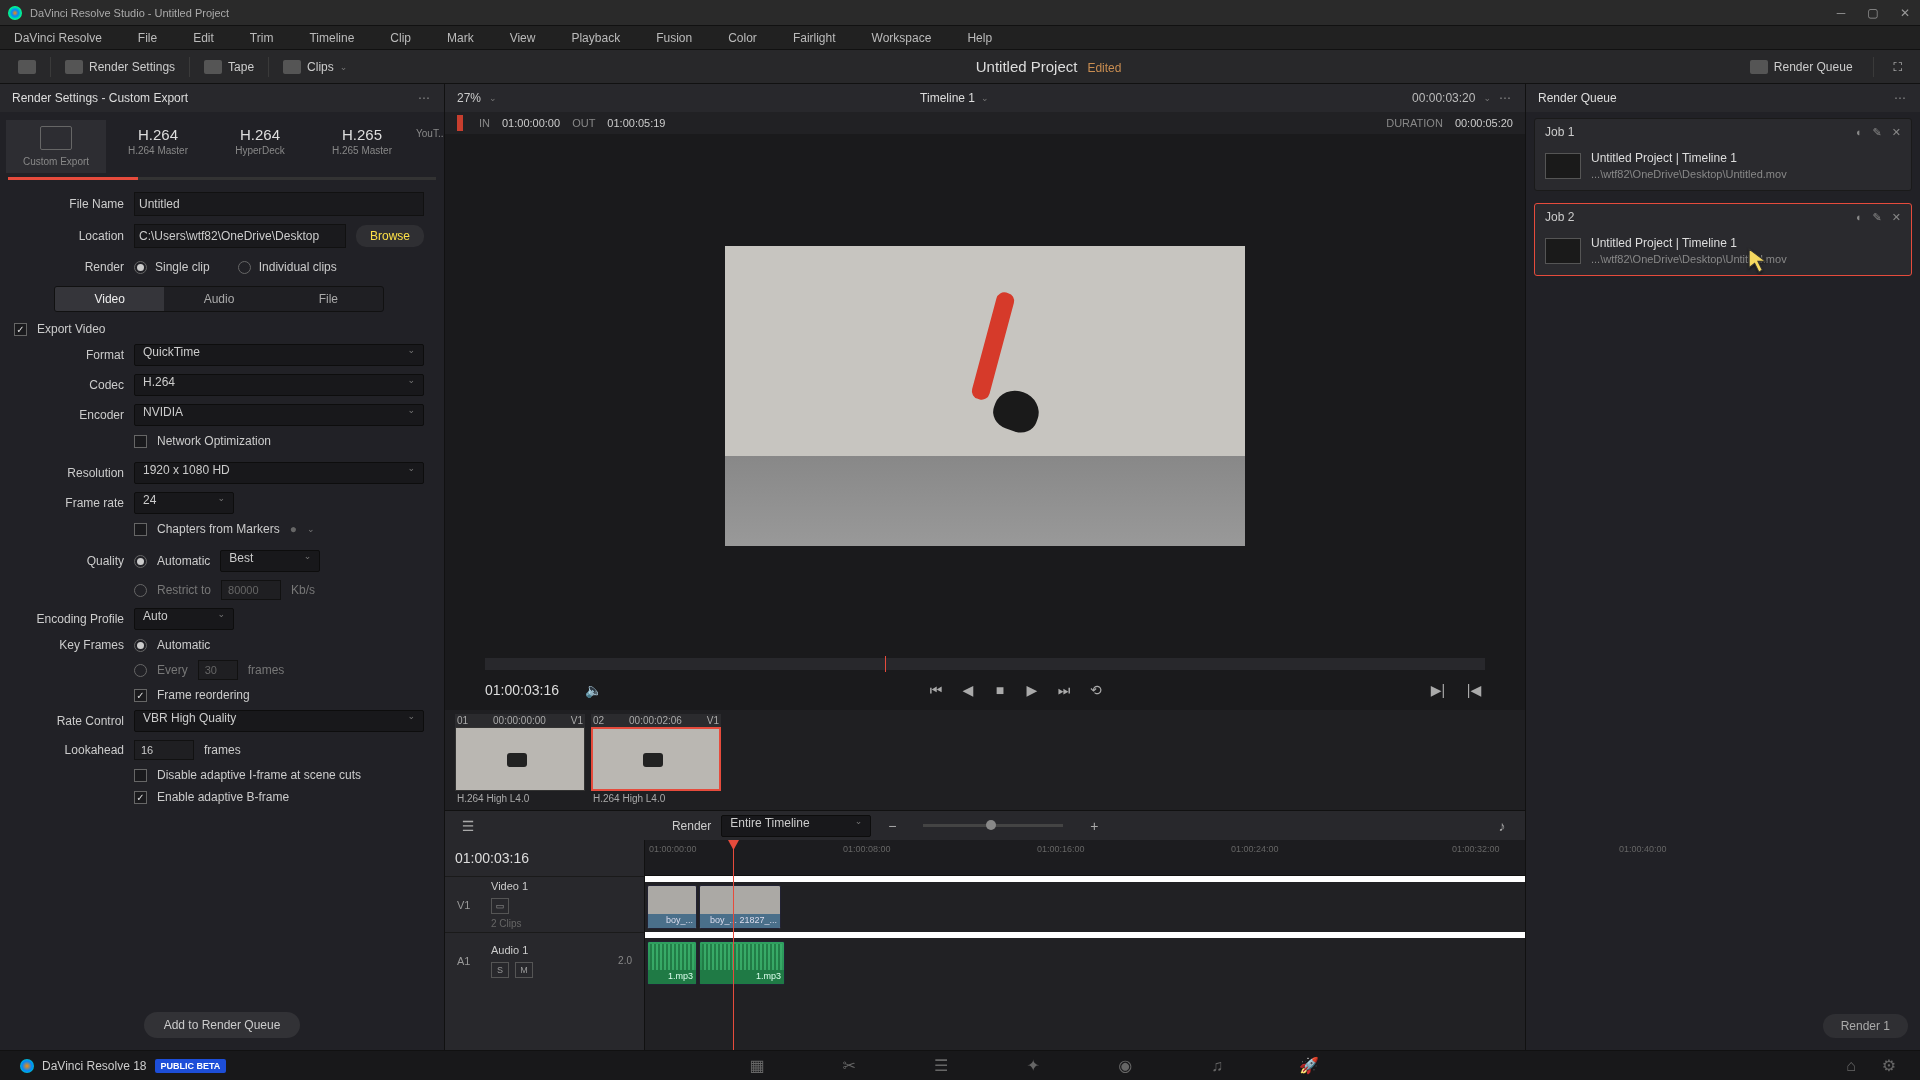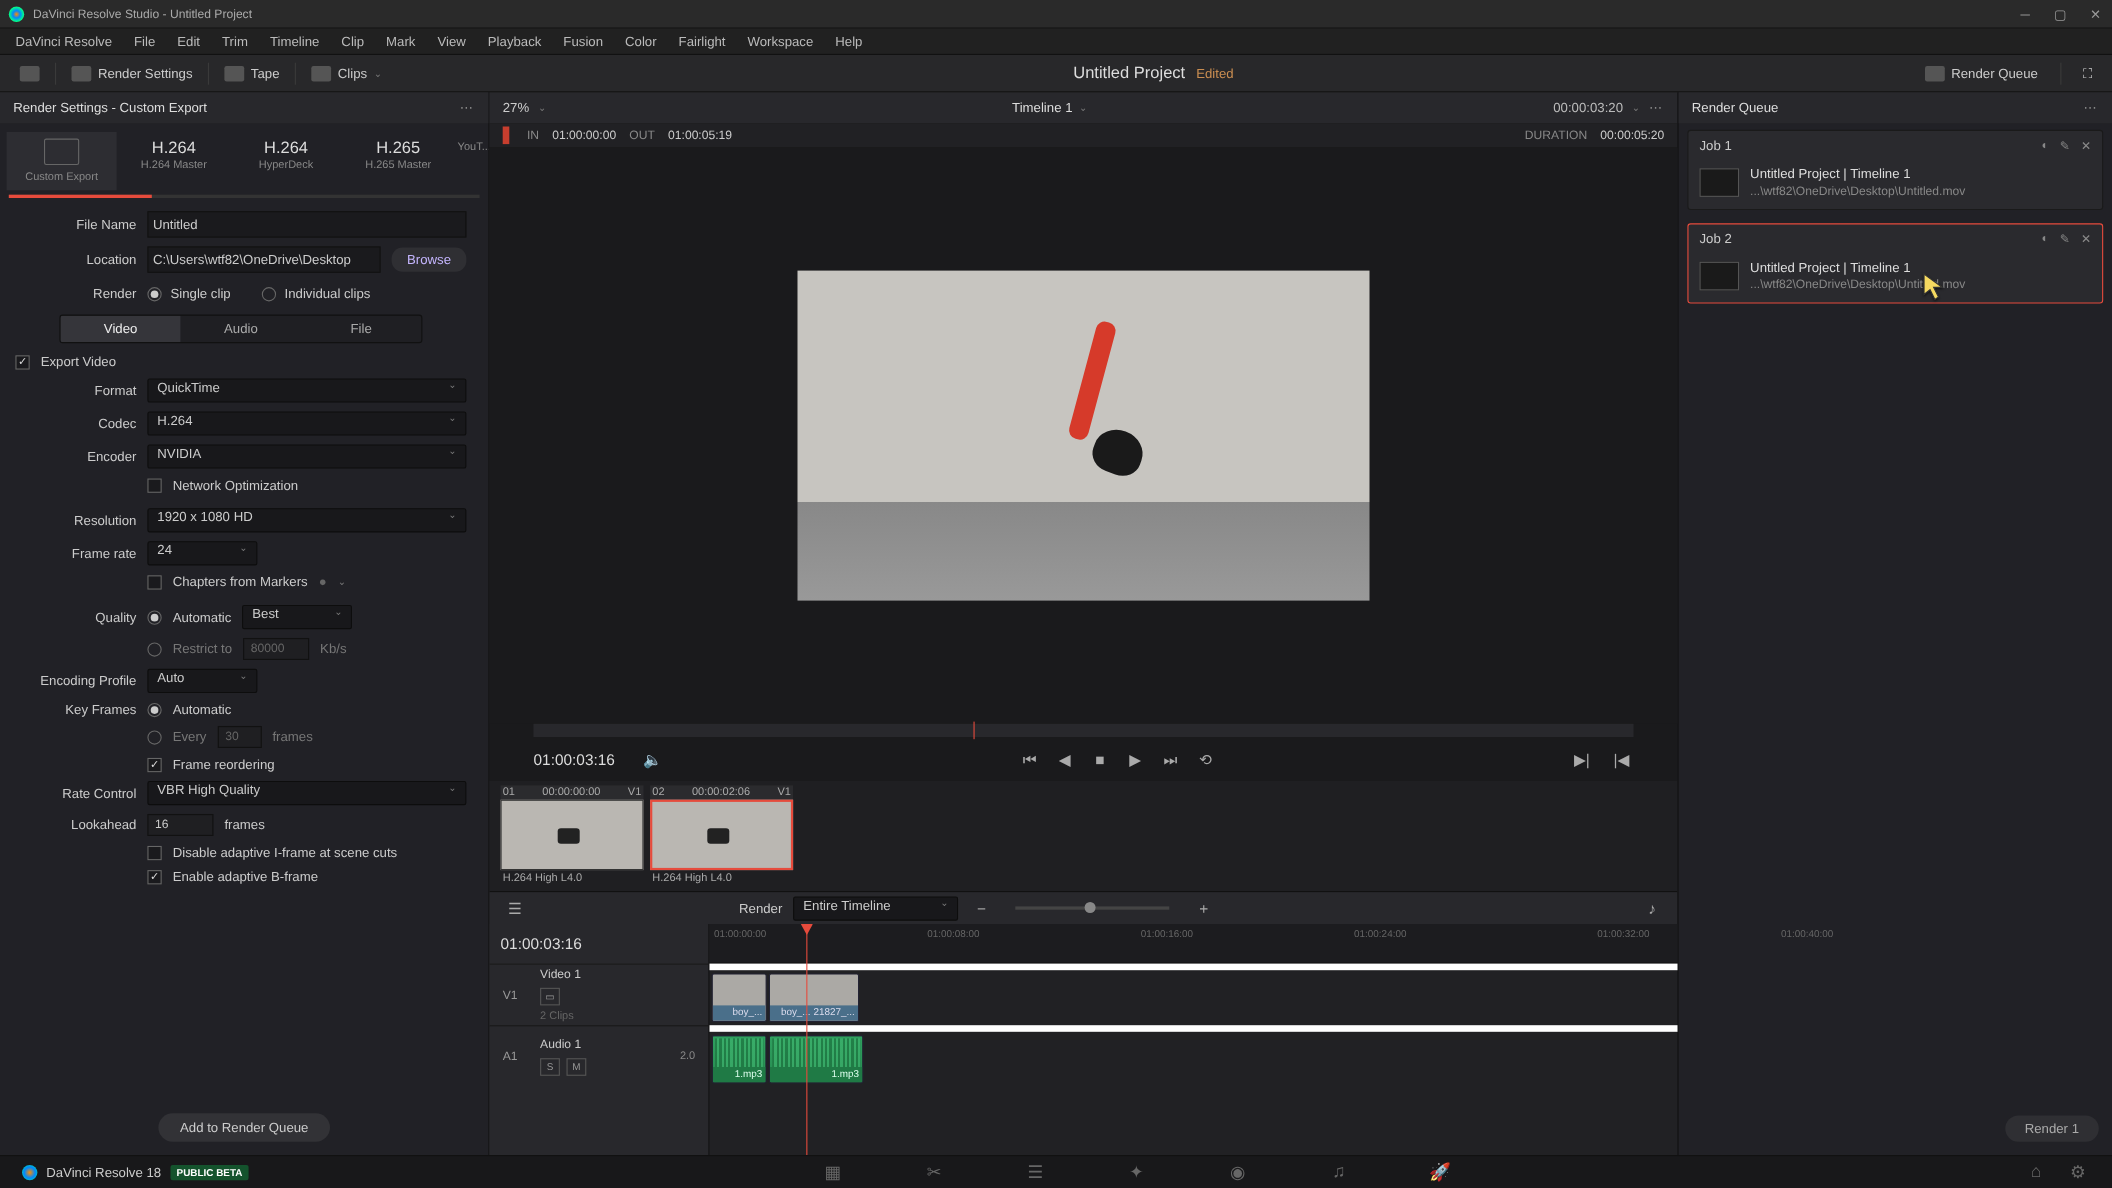--- a/index.html
+++ b/index.html
@@ -6,21 +6,21 @@
 body { background: #1a1a1a; color: #ccc; font-size: 12px; overflow: hidden; width: 1920px; height: 1080px; }
 
 
 .titlebar { height: 26px; background: #2a2a2a; display: flex; align-items: center; padding: 0 8px; border-bottom: 1px solid #111; }
 .titlebar .app-icon { width: 14px; height: 14px; border-radius: 50%; background: radial-gradient(circle, #ff8c00, #0088ff, #00ff88, #ff0088); margin-right: 8px; }
 .titlebar .title { font-size: 11px; color: #aaa; }
 .titlebar .win-controls { margin-left: auto; display: flex; gap: 18px; }
 .titlebar .win-btn { width: 14px; height: 14px; display: flex; align-items: center; justify-content: center; color: #999; cursor: pointer; }
 
 
-.menubar { height: 24px; background: #212121; display: flex; align-items: center; padding: 0 6px; gap: 4px; border-bottom: 1px solid #111; }
+.menubar { height: 24px; background: #212121; display: flex; align-items: center; padding: 0 6px; gap: 20px; border-bottom: 1px solid #111; }
 .menubar .menu-item { padding: 3px 8px; font-size: 12px; color: #bbb; cursor: pointer; }
 
 
 .toolbar { height: 34px; background: #28282a; display: flex; align-items: center; padding: 0 10px; border-bottom: 1px solid #111; }
 .tool-btn { display: flex; align-items: center; gap: 6px; padding: 4px 8px; color: #ccc; font-size: 12px; cursor: pointer; }
 .tool-icon { width: 18px; height: 14px; background: #555; border-radius: 2px; }
 .toolbar .project-title { margin-left: auto; margin-right: auto; display: flex; align-items: baseline; gap: 10px; }
 .toolbar .project-title .name { font-size: 15px; font-weight: 500; color: #ddd; }
 .toolbar .project-title .status { font-size: 12px; color: #c98d51; }
 .toolbar .right { display: flex; align-items: center; gap: 6px; }
@@ -44,21 +44,21 @@
 .preset-underline { height: 3px; background: #333; margin: 0 8px 8px; position: relative; }
 .preset-underline::before { content: ""; position: absolute; left: 0; width: 130px; height: 3px; background: #e64b3c; }
 
 .form { padding: 4px 20px 4px 14px; overflow-y: auto; flex: 1; }
 .form-row { display: flex; align-items: center; margin-bottom: 8px; gap: 10px; }
 .form-label { width: 110px; text-align: right; font-size: 12px; color: #ccc; }
 .form-input { flex: 1; height: 24px; background: #1a1a1d; border: 1px solid #111; padding: 0 4px; color: #ccc; font-size: 12px; }
 .form-select { flex: 1; height: 22px; background: #18181b; border: 1px solid #0d0d0d; padding: 0 8px; color: #ccc; font-size: 12px; display: flex; align-items: flex-start; justify-content: space-between; cursor: pointer; border-radius: 2px; }
 .form-select.small { flex: 0 0 100px; }
 .chev { font-size: 9px; color: #777; }
-.browse-btn { padding: 4px 14px; background: #2f2f33; border-radius: 10px; color: #c4b5fd; font-size: 12px; cursor: pointer; }
+.browse-btn { padding: 4px 14px; background: #2f2f33; border-radius: 10px; color: #fde047; font-size: 12px; cursor: pointer; }
 
 .radio-row { display: flex; align-items: center; gap: 8px; }
 .radio { width: 13px; height: 13px; border-radius: 50%; border: 1px solid #666; display: inline-flex; align-items: center; justify-content: center; }
 .radio.on::after { content: ""; width: 7px; height: 7px; background: #ccc; border-radius: 50%; }
 .checkbox { width: 13px; height: 13px; border: 1px solid #666; display: inline-flex; align-items: center; justify-content: center; background: #1a1a1d; }
 .checkbox.on::after { content: "✓"; font-size: 10px; color: #ddd; }
 
 .tab-row { display: flex; margin: 6px 40px 10px; background: #1f1f23; border-radius: 3px; overflow: hidden; border: 1px solid #111; }
 .tab { flex: 1; text-align: center; padding: 5px 0; font-size: 12px; color: #aaa; cursor: pointer; }
 .tab.active { background: #35353a; color: #eee; }
@@ -140,21 +140,21 @@
 
 .cursor-arrow { position: absolute; top: 248px; right: 150px; width: 22px; height: 26px; z-index: 100; pointer-events: none; }
 .cursor-arrow svg { filter: drop-shadow(0 1px 1px rgba(0,0,0,0.6)); }
 
 .render-btn { margin: auto 12px 12px auto; padding: 5px 18px; background: #2f2f33; border-radius: 12px; color: #aaa; font-size: 12px; cursor: pointer; width: fit-content; }
 
 
 .page-tabs { height: 30px; background: #18181a; display: flex; align-items: center; padding: 0 20px; border-top: 1px solid #111; text-align: right; }
 .page-tabs .brand { display: flex; align-items: center; gap: 8px; font-size: 12px; color: #ccc; }
 .brand-icon { width: 14px; height: 14px; border-radius: 50%; background: radial-gradient(circle, #ff8c00, #0088ff, #00ff88); }
-.beta-badge { background: #14532d; color: #fff; font-size: 9px; padding: 2px 6px; border-radius: 2px; font-weight: 600; }
+.beta-badge { background: #1d4ed8; color: #fff; font-size: 9px; padding: 2px 6px; border-radius: 2px; font-weight: 600; }
 .page-tabs .pages { margin: 0 auto; display: flex; gap: 70px; }
 .page-icon { width: 22px; height: 18px; color: #666; cursor: pointer; display: flex; align-items: center; justify-content: center; font-size: 16px; }
 .page-icon.active { color: #fff; }
 .page-tabs .right-icons { display: flex; gap: 16px; color: #888; }
 
 .muted-input { background: #1f1f22; color: #666; border: 1px solid #111; width: 60px; height: 20px; padding: 0 6px; font-size: 11px; }
 </style>
 </head>
 <body>
 

